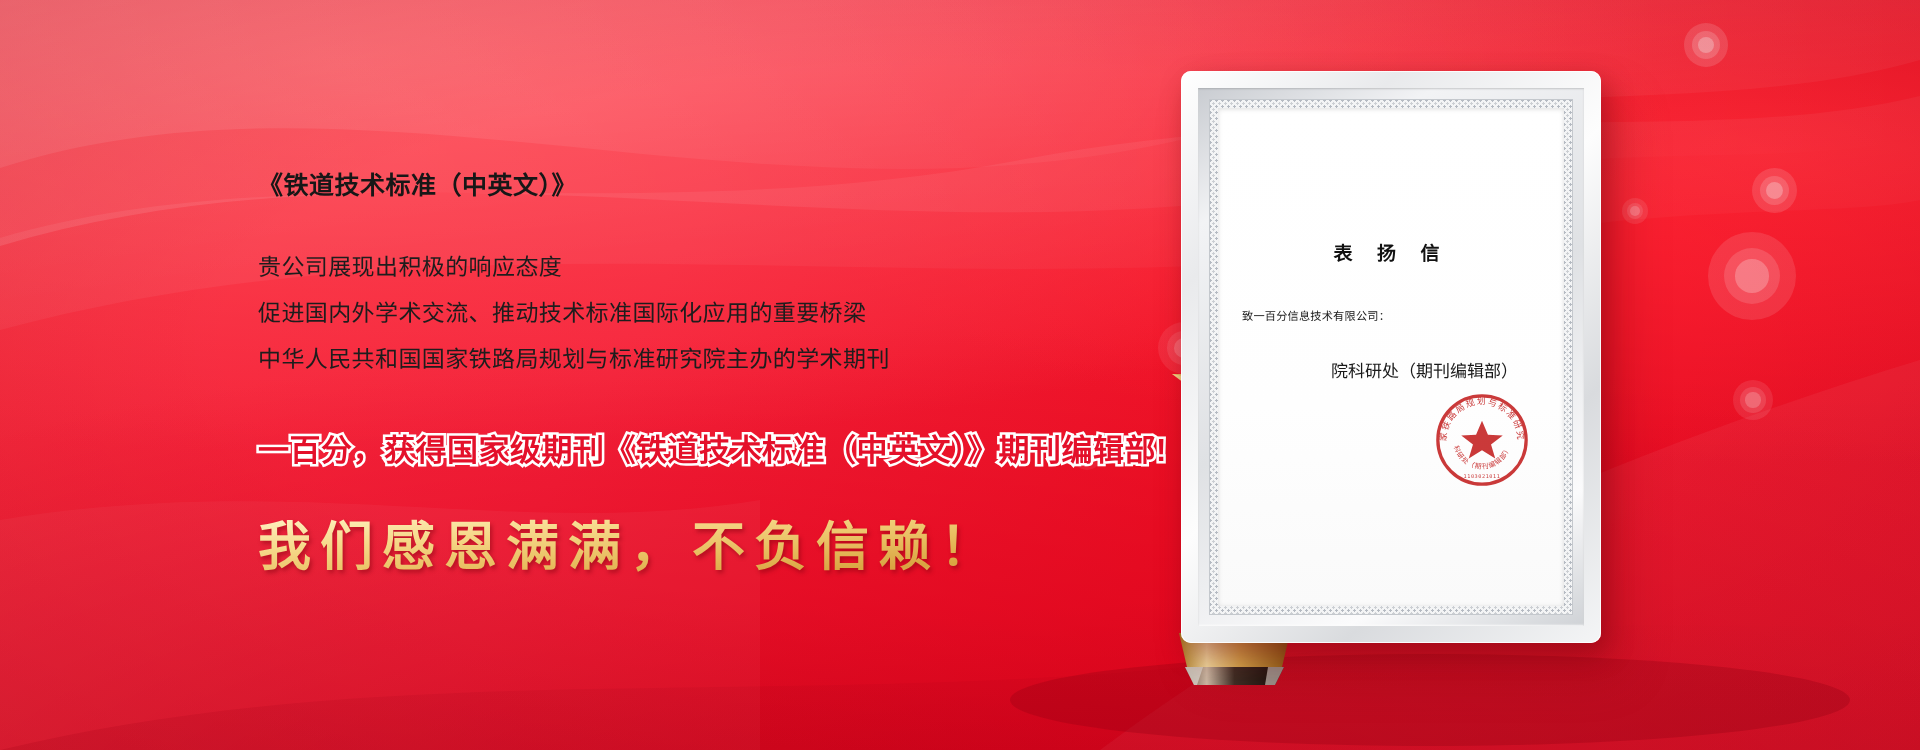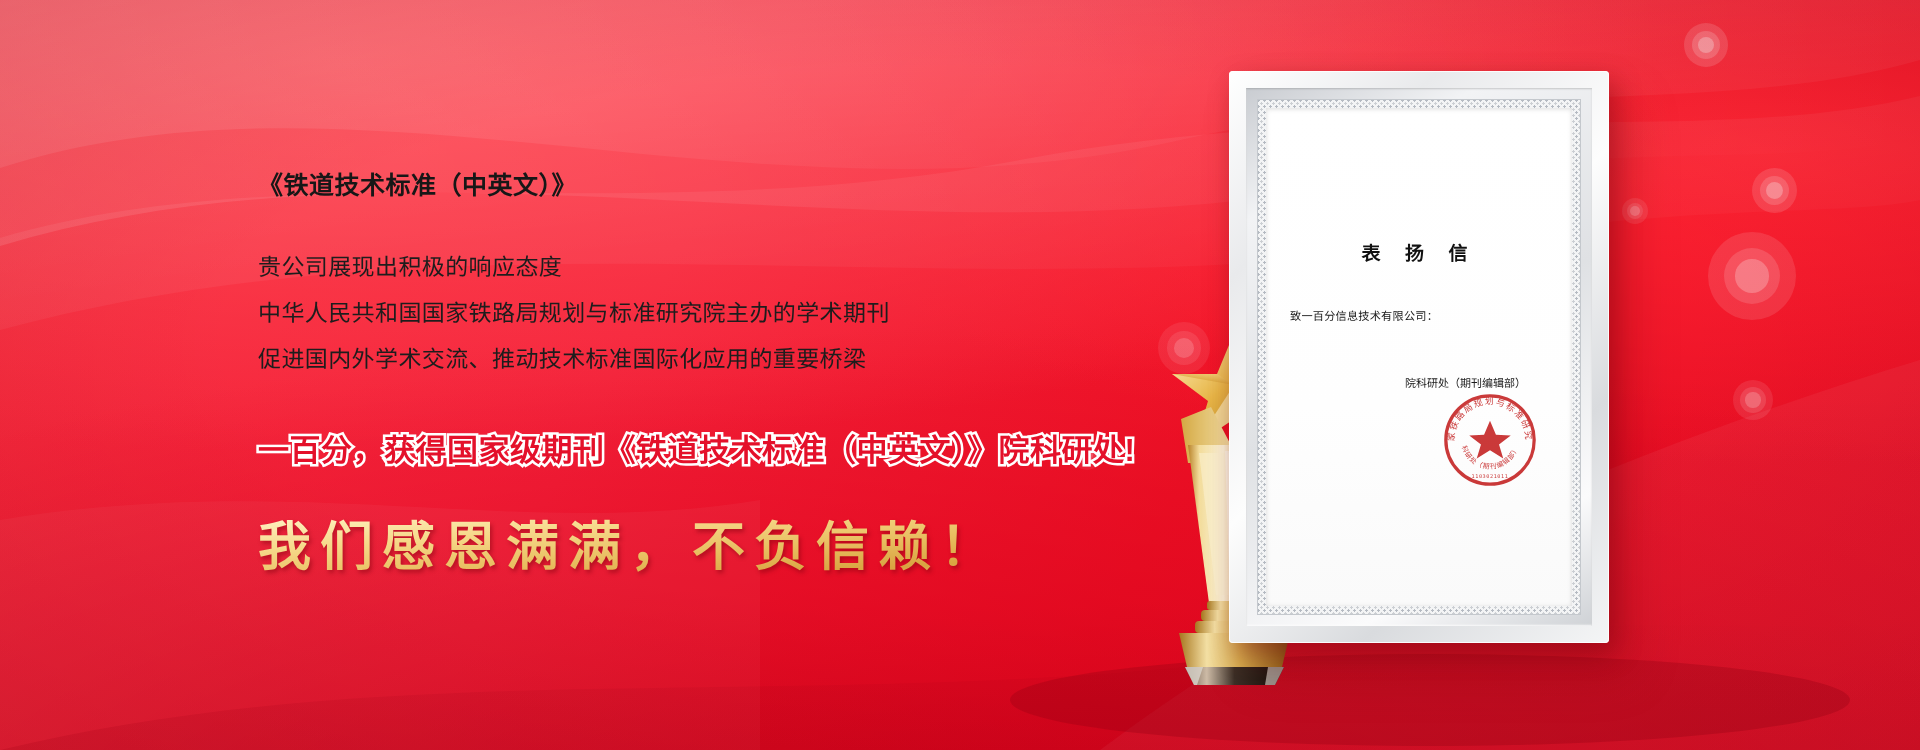--- a/index.html
+++ b/index.html
@@ -69,23 +69,23 @@
     color:transparent;-webkit-text-fill-color:transparent;
     filter:drop-shadow(2px 3px 2px rgba(120,0,12,.45));
   }
 
   
   .trophy{position:absolute;left:1141px;top:311px;width:187px;height:375px;}
   .trophy svg{width:100%;height:100%;display:block;}
 
   
   .frame{
-    position:absolute;left:1229px;top:71px;width:380px;height:572px;
+    position:absolute;left:1181px;top:71px;width:420px;height:572px;
     background:linear-gradient(135deg,#ffffff 0%,#e9eaec 22%,#fdfdfd 48%,#d9dbde 74%,#f4f5f6 100%);
-    border-radius:4px;
+    border-radius:10px;
     box-shadow:
       0 0 0 1px rgba(255,255,255,.85) inset,
       6px 10px 26px rgba(110,0,10,.38),
       22px 30px 50px rgba(110,0,10,.22);
     padding:17px;
   }
   .frame .bevel{
     width:100%;height:100%;
     background:linear-gradient(150deg,#c9ccd1 0%,#f2f3f5 18%,#dfe1e4 50%,#fbfbfc 82%,#cfd2d6 100%);
     padding:11px;
@@ -119,23 +119,23 @@
   }
   .paper .cert-body{
     margin:40px 0 0 0;
     font-family:"DejaVu Serif","Liberation Serif",serif;
     font-size:11.2px;line-height:23px;color:#1a1a1a;
     letter-spacing:.2px;
   }
   .paper .cert-body p{margin:0;}
   .paper .cert-body p.indent{text-indent:2em;}
   .sig{
-    margin-top:44px;
+    margin-top:32px;
     font-family:"DejaVu Serif","Liberation Serif",serif;
-    font-size:11px;line-height:23px;color:#1a1a1a;
+    font-size:17px;line-height:23px;color:#1a1a1a;
     text-align:right;padding-right:22px;
     position:relative;z-index:1;
   }
   .seal{
     position:absolute;right:34px;bottom:118px;
     width:96px;height:96px;z-index:2;opacity:.88;
   }
   .seal svg{width:100%;height:100%;display:block;}
 </style>
 </head>
@@ -205,25 +205,25 @@
         <i style="left: 9.3px; top: 9.3px; width: 11.4px; height: 11.4px; background: rgba(255, 255, 255, 0.153);"></i>
       </div>
     </div>
   <div class="bg-vignette"></div>
 
   <div class="copy">
     <h1 class="journal-title">《铁道技术标准（中英文）》</h1>
 
     <div class="lead">
       <div class="lead-line">贵公司展现出积极的响应态度</div>
+      <div class="lead-line">促进国内外学术交流、推动技术标准国际化应用的重要桥梁</div>
       <div class="lead-line">中华人民共和国国家铁路局规划与标准研究院主办的学术期刊</div>
-      <div class="lead-line">促进国内外学术交流、推动技术标准国际化应用的重要桥梁</div>
     </div>
 
-    <div class="headline">一百分，获得国家级期刊《铁道技术标准（中英文）》院科研处!</div>
+    <div class="headline">一百分，获得国家级期刊《铁道技术标准（中英文）》期刊编辑部!</div>
 
     <div class="calligraphy">我们感恩满满，不负信赖！</div>
   </div>
 
   <div class="trophy">
     <svg viewBox="0 0 187 375" aria-hidden="true">
       <defs>
         <linearGradient id="gstarA" x1="0" y1="0" x2="1" y2="1">
           <stop offset="0%" stop-color="#fff3c4"></stop>
             <stop offset="45%" stop-color="#e8b647"></stop>

